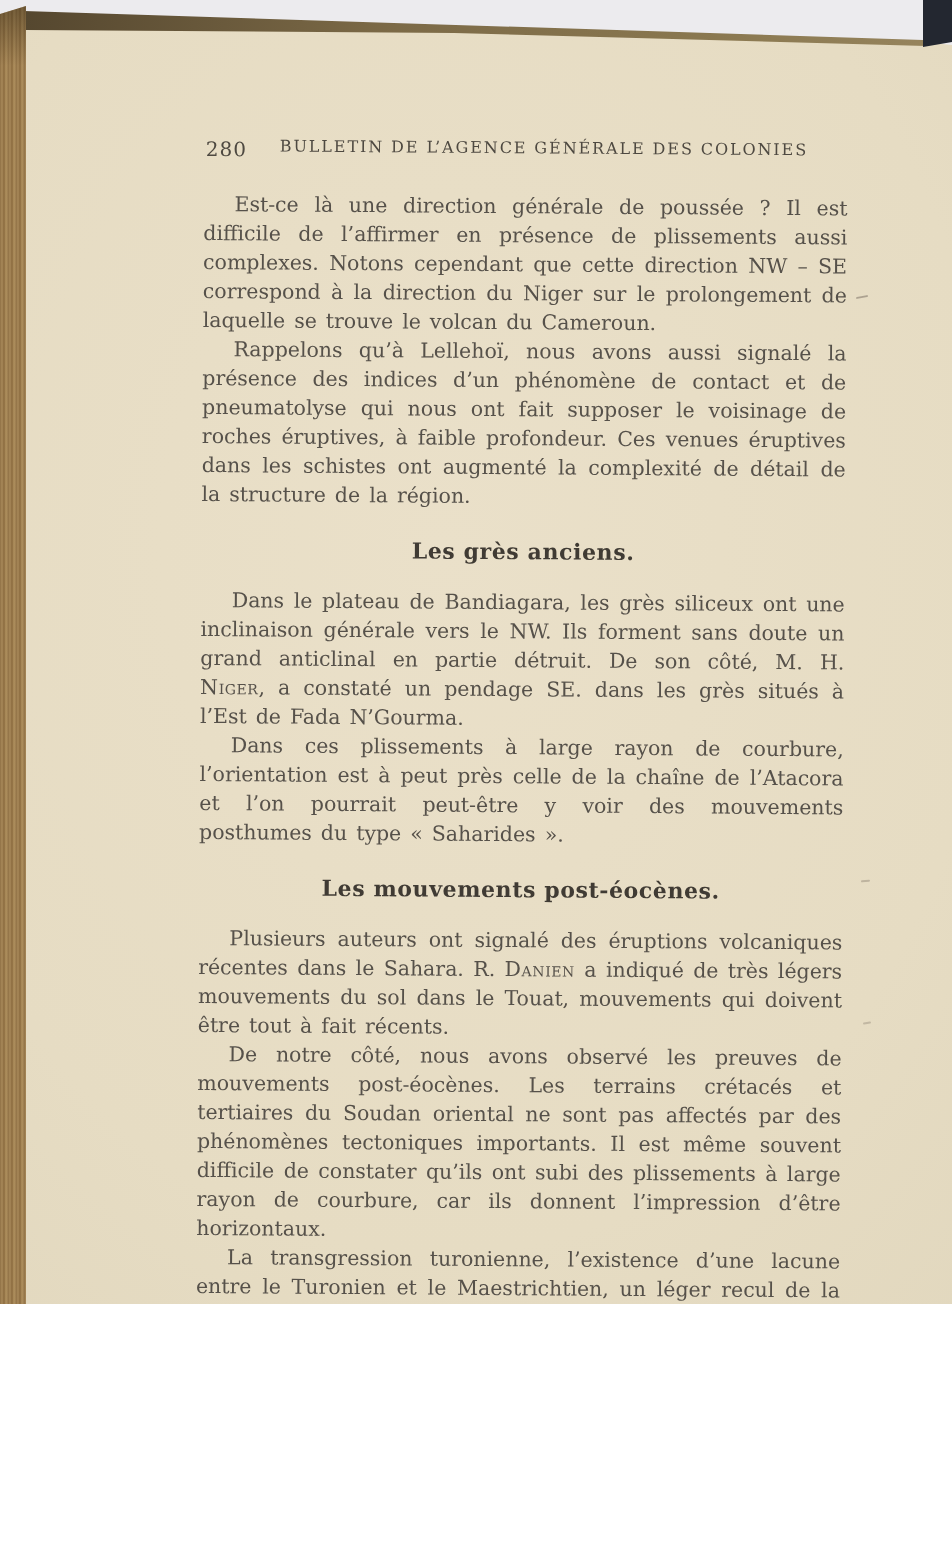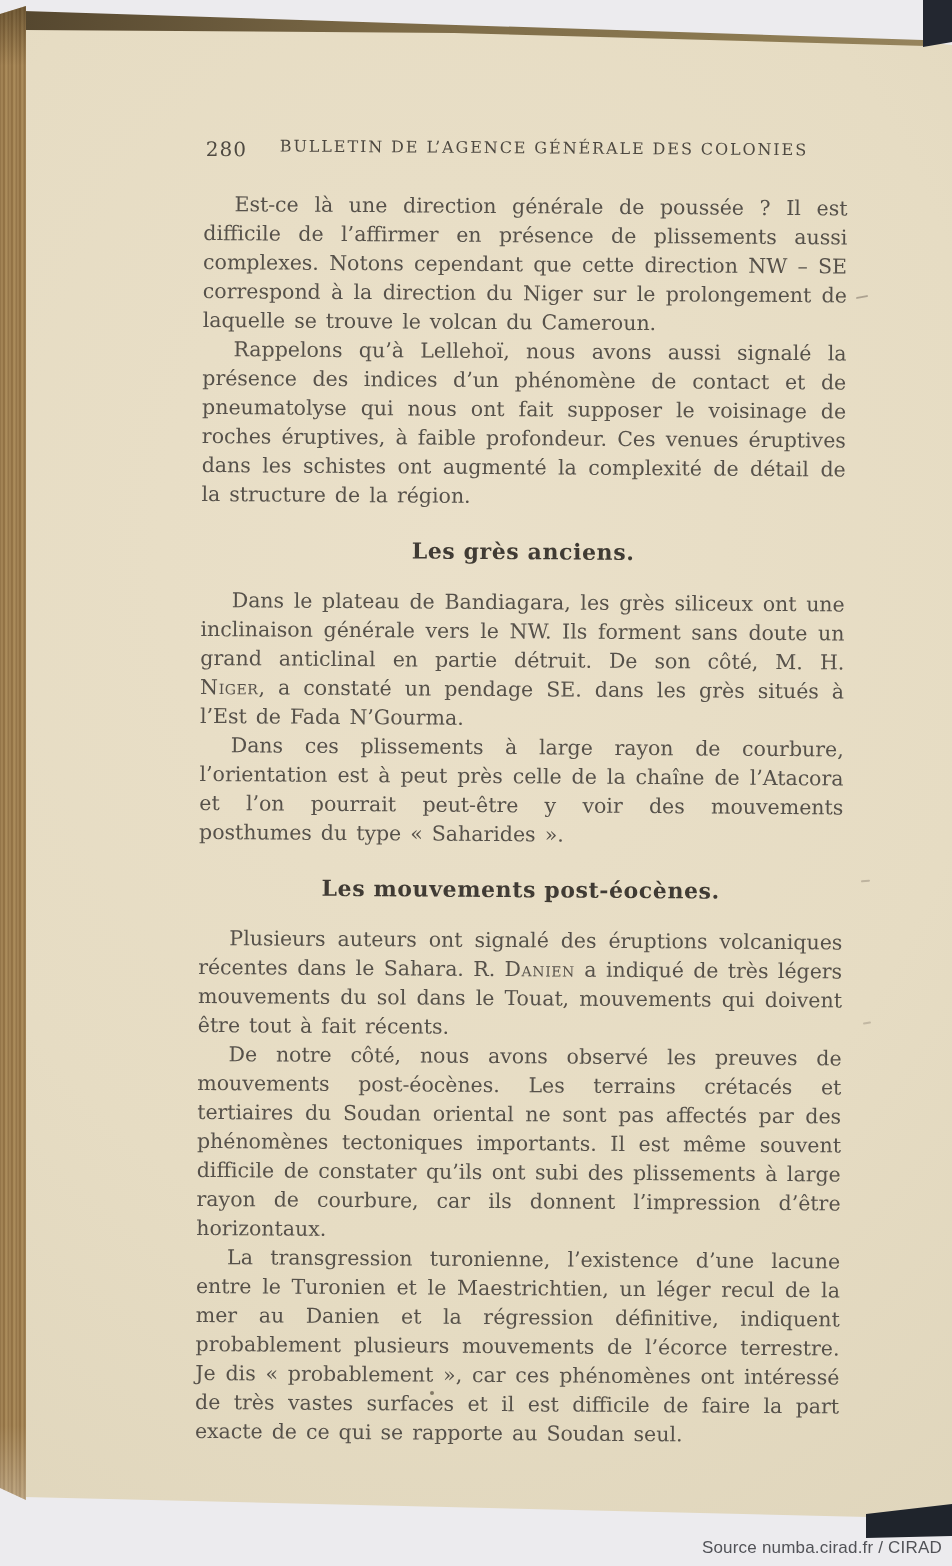--- a/index.html
+++ b/index.html
@@ -1,19 +1,19 @@
 <!DOCTYPE html>
 <html><head>
 <meta charset="utf-8">
 <style>
   html, body { margin: 0; padding: 0; }
   .stage {
     position: relative;
     width: 952px;
-    height: 1566px;
+    height: 1304px;
     background: #ecebee;
     overflow: hidden;
     font-family: "DejaVu Serif", serif;
   }
 
   
   .page {
     position: absolute;
     left: 24px; top: 0;
     width: 928px; height: 1566px;

